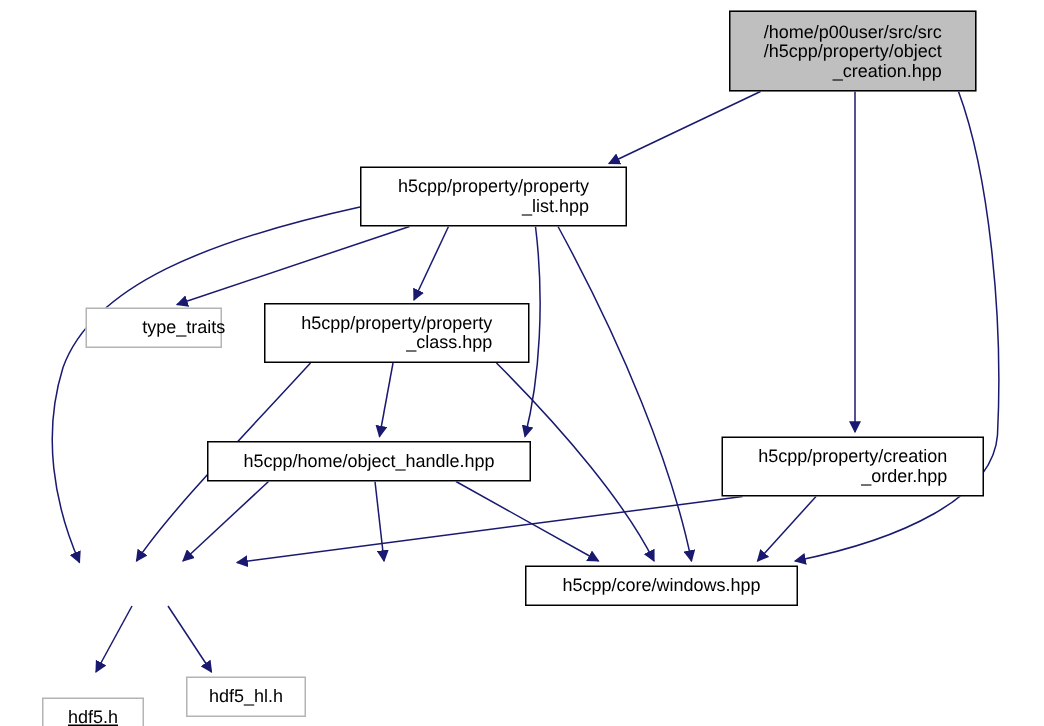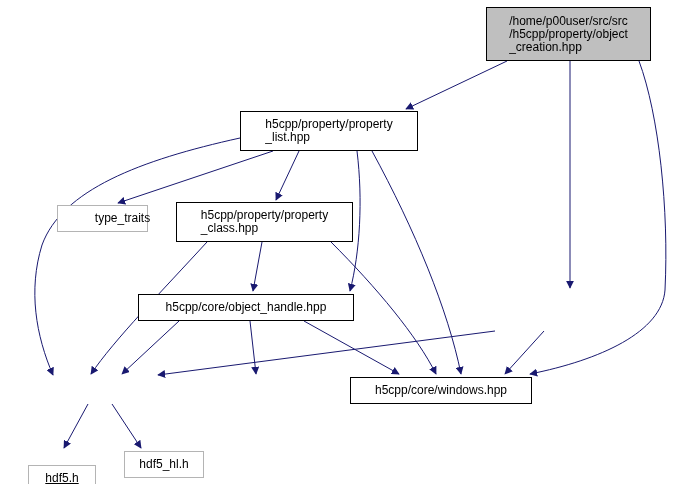--- a/index.html
+++ b/index.html
@@ -7,21 +7,21 @@
   html, body { margin: 0; padding: 0; }
   body {
     width: 696px; height: 484px; background: #ffffff;
     font-family: "Liberation Sans", sans-serif;
   }
   .graph { position: relative; width: 696px; height: 484px; overflow: hidden; }
   .edges { position: absolute; left: 0; top: 0; width: 696px; height: 484px; }
   path.edge { fill: none; stroke: #191970; stroke-width: 1; }
   .node {
     position: absolute; display: flex; align-items: center; justify-content: center;
-    text-align: left; background: #ffffff; border: 1px solid #000000;
+    text-align: right; background: #ffffff; border: 1px solid #000000;
     font-size: 12px; line-height: 13px; color: #000000;
   }
   .node .lbl { white-space: pre-line; padding: 0 3px; }
   .node.root { background: #bfbfbf; }
   .node.external { border-color: #b4b4b4; }
 </style>
 </head>
 <body>
 
 <div class="graph">
@@ -67,23 +67,27 @@
   <div class="node external" style="left:57px; top:205px; width:91px; height:27px;padding-left:40px;">
     <span class="lbl">type_traits</span>
   </div>
 
   <div class="node" style="left:176px; top:202px; width:177px; height:40px;">
     <span class="lbl">h5cpp/property/property
 _class.hpp</span>
   </div>
 
   <div class="node" style="left:138px; top:294px; width:216px; height:27px;">
-    <span class="lbl">h5cpp/core/object_handle.hpp</span>
+    <span class="lbl">h5cpp/home/object_handle.hpp</span>
   </div>
 
+  <div class="node" style="left:481px; top:291px; width:175px; height:40px;">
+    <span class="lbl">h5cpp/property/creation
+_order.hpp</span>
+  </div>
 
 
 
   <div class="node" style="left:350px; top:377px; width:182px; height:27px;">
     <span class="lbl">h5cpp/core/windows.hpp</span>
   </div>
 
   <div class="node external" style="left:28px; top:465px; width:68px; height:27px;text-decoration:underline;">
     <span class="lbl">hdf5.h</span>
   </div>

